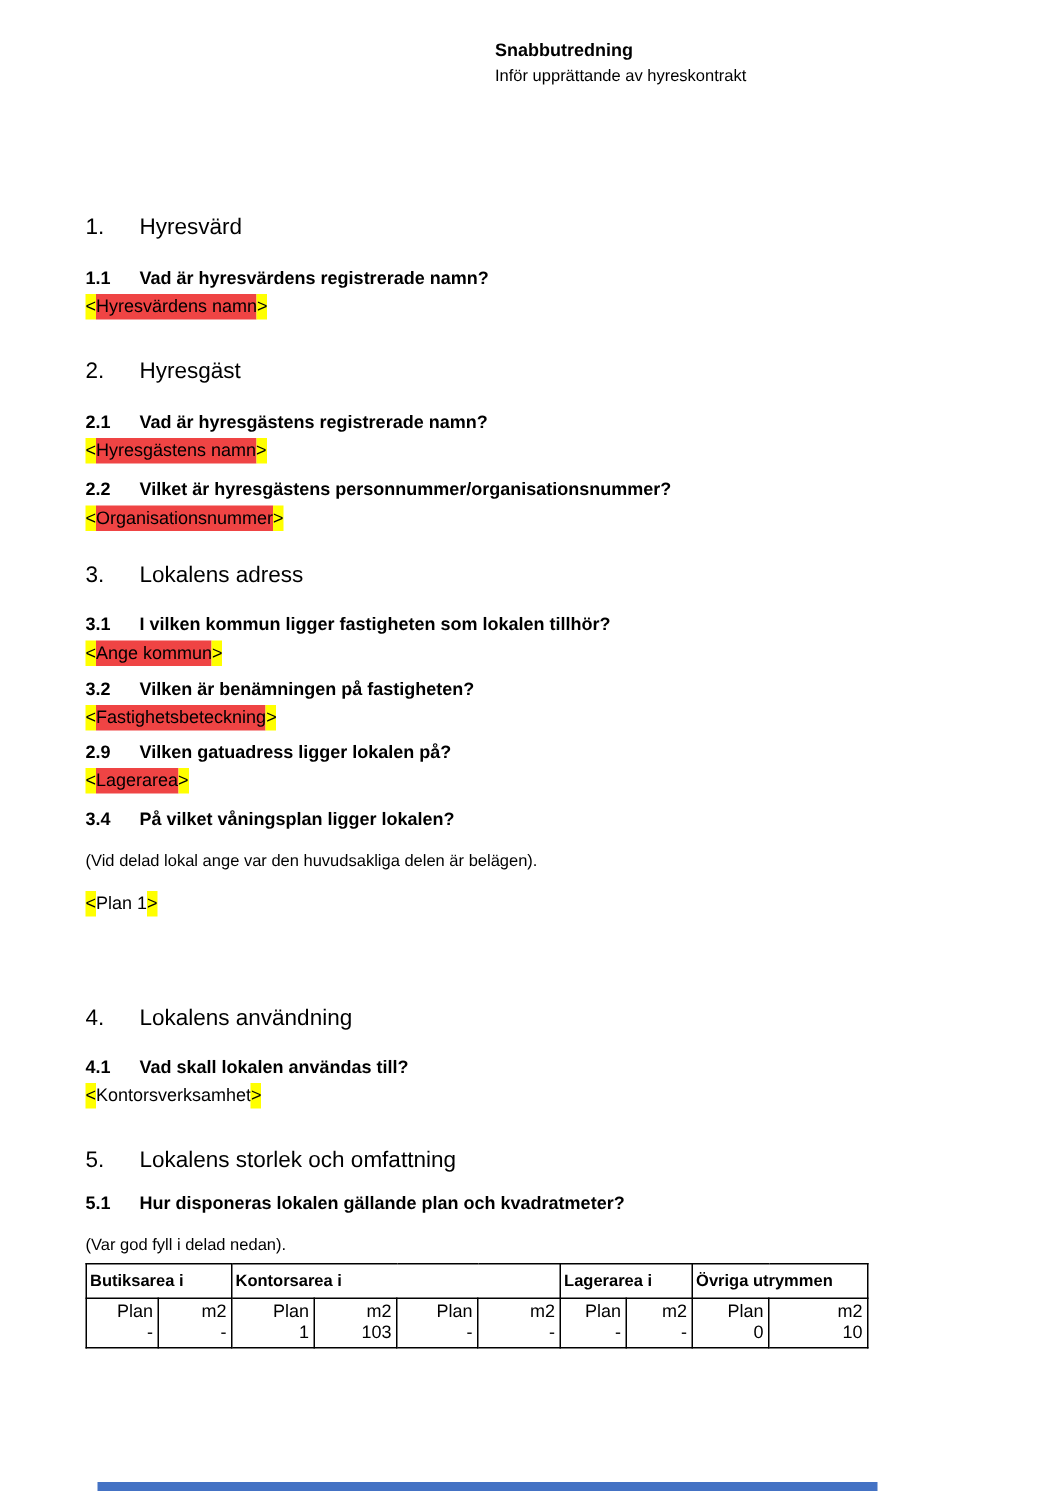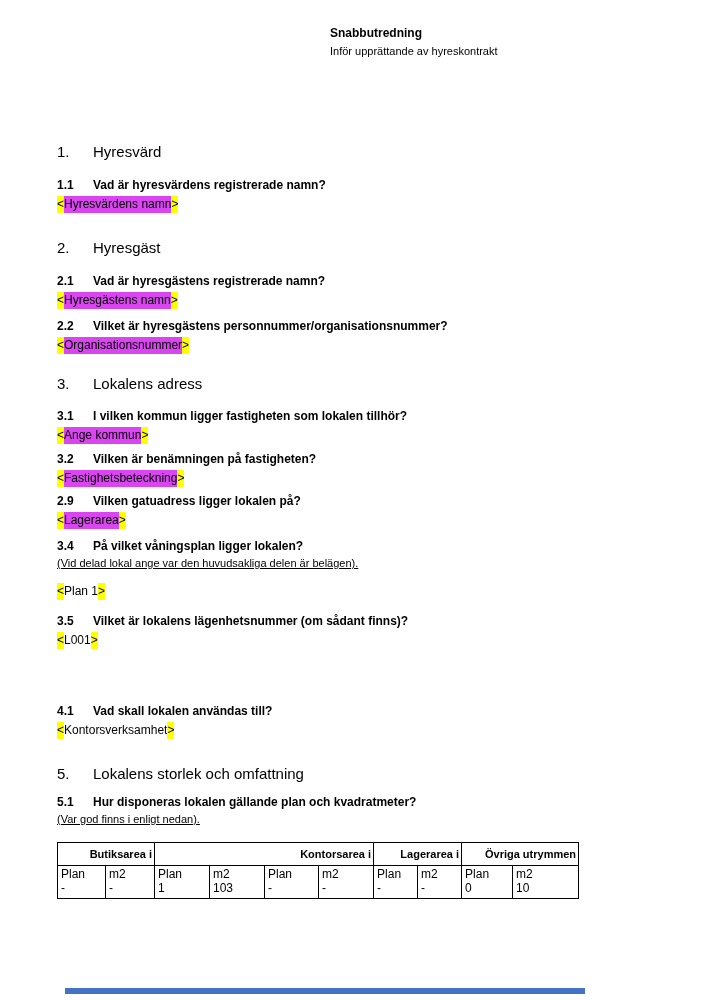--- a/index.html
+++ b/index.html
@@ -19,34 +19,34 @@
   .doc-title { font-size:12px; font-weight:bold; line-height:19px; }
   .doc-subtitle { font-size:11px; line-height:17px; }
 
   
   .sec-h { font-size:15px; font-weight:normal; line-height:18px; }
   .sec-num { display:inline-block; width:36px; }
 
   
   .q-line { font-size:12px; font-weight:bold; line-height:15px; }
   .q-num { display:inline-block; width:36px; }
-  .note { font-size:11px; line-height:14px; margin-top:2px;text-decoration:underline; }
+  .note { font-size:11px; line-height:14px; margin-top:13px; }
   .ans { margin-top:4px; font-size:12px; line-height:15px; }
   .ans.mt14 { margin-top:14px; }
   .ans .hl { background:#ffff00; padding:1px 0 2px 0; }
   .ans .hl-mid { padding:1px 0 2px 0; }
-  .ans.full .hl-mid { background:#d946ef; }
+  .ans.full .hl-mid { background:#ef4444; }
   .ans.brackets .hl-mid { background:transparent; }
 
   
   table.qtable { border-collapse:collapse; table-layout:fixed; width:521px; }
   .qtable th, .qtable td { border:1px solid #000000; overflow:hidden; }
-  .qtable th { height:22px; font-size:11px; font-weight:bold; text-align:right; padding:0 2px; }
+  .qtable th { height:22px; font-size:11px; font-weight:bold; text-align:left; padding:0 2px; }
   .qtable td { height:30px; vertical-align:top; padding:1px 3px; font-size:12px; line-height:14px; }
-  .cell-h, .cell-v { white-space:nowrap; }
+  .cell-h, .cell-v { white-space:nowrap;text-align:right; }
 
   
   .cb-row { margin-top:6px; font-size:12px; line-height:15px; font-weight:normal; }
   .cb-group { display:inline-block; vertical-align:top; }
   .cb-group.first { width:138px; }
   .cb { display:inline-block; width:12px; height:12px; border:1px solid #555555; background:#ffffff; vertical-align:-2px; }
   .cb-label { margin-left:9px; }
 
   
   .bottom-bar { position:absolute; left:65px; top:988px; width:520px; height:6px; background:#4472c4; }
@@ -108,42 +108,39 @@
     </div>
     <div class="ans full"><span class="hl">&lt;</span><span class="hl-mid">Lagerarea</span><span class="hl">&gt;</span></div>
   </div>
   <div class="abs" style="top:539px">
     <div class="q-line">
       <span class="q-num">3.4</span><span>På vilket våningsplan ligger lokalen?</span>
     </div>
     <div class="note">(Vid delad lokal ange var den huvudsakliga delen är belägen).</div>
     <div class="ans brackets mt14"><span class="hl">&lt;</span><span class="hl-mid">Plan 1</span><span class="hl">&gt;</span></div>
   </div>
-  <div class="abs" style="top:614px">
-    <div class="q-line">
-      <span class="q-num">3.5</span><span>Vilket är lokalens lägenhetsnummer (om sådant finns)?</span>
-    </div>
-    <div class="ans brackets"><span class="hl">&lt;</span><span class="hl-mid">L001</span><span class="hl">&gt;</span></div>
-  </div>
-
+
+  <div class="abs sec-h" style="top:670px">
+    <span class="sec-num">4.</span><span>Lokalens användning</span>
+  </div>
   <div class="abs" style="top:704px">
     <div class="q-line">
       <span class="q-num">4.1</span><span>Vad skall lokalen användas till?</span>
     </div>
     <div class="ans brackets"><span class="hl">&lt;</span><span class="hl-mid">Kontorsverksamhet</span><span class="hl">&gt;</span></div>
   </div>
 
   <div class="abs sec-h" style="top:765px">
     <span class="sec-num">5.</span><span>Lokalens storlek och omfattning</span>
   </div>
   <div class="abs" style="top:795px">
     <div class="q-line">
       <span class="q-num">5.1</span><span>Hur disponeras lokalen gällande plan och kvadratmeter?</span>
     </div>
-    <div class="note">(Var god finns i enligt nedan).</div>
+    <div class="note">(Var god fyll i delad nedan).</div>
   </div>
 
   <div class="abs" style="top:842px">
     <table class="qtable">
       <colgroup>
         <col style="width:48px">
           <col style="width:49px">
         <col style="width:55px">
           <col style="width:55px">
           <col style="width:54px">

